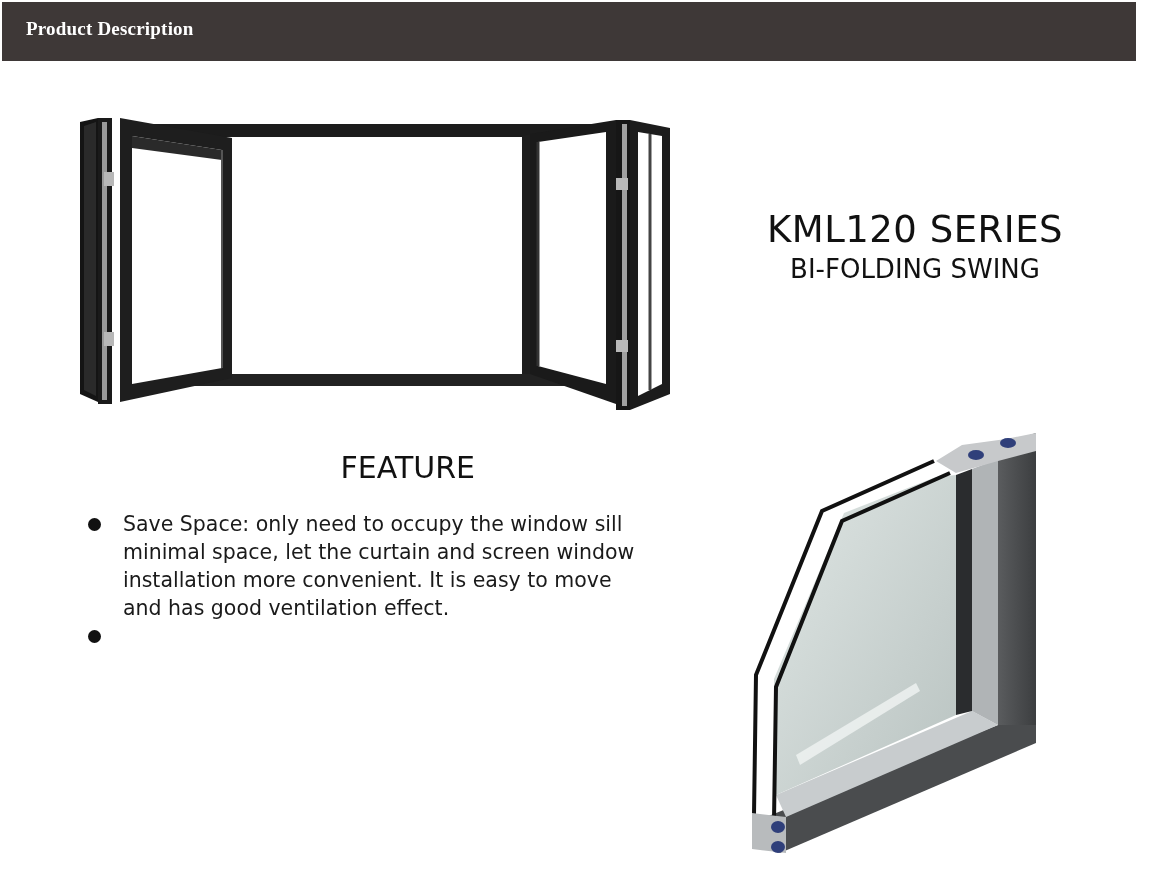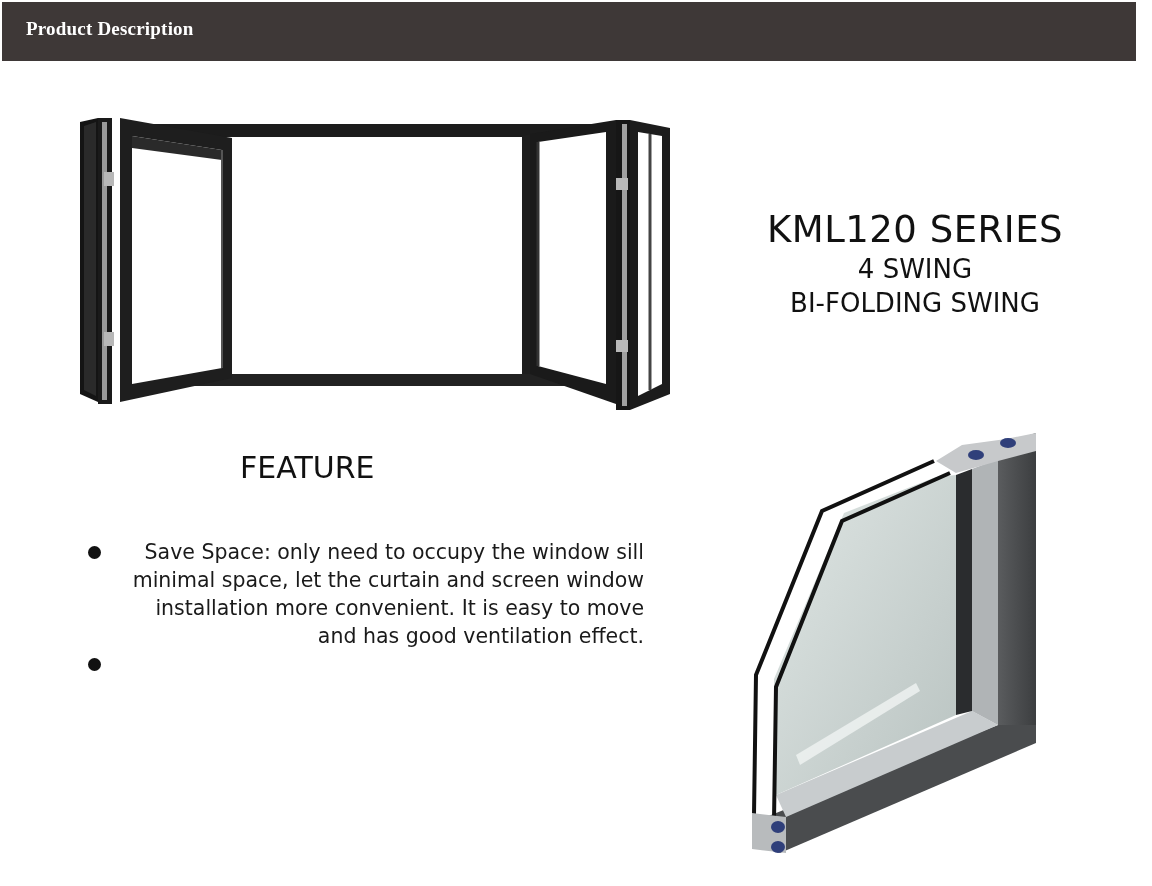--- a/index.html
+++ b/index.html
@@ -6,23 +6,23 @@
   body { width: 1152px; height: 886px; position: relative; overflow: hidden;
          font-family: "DejaVu Sans", sans-serif; color: #111; }
   .header-bar { position: absolute; left: 2px; top: 2px; width: 1134px; height: 59px;
                 background: #3e3837; }
   .header-title { position: absolute; left: 24px; top: 16px; font-family: "Liberation Serif", "DejaVu Serif", serif;
                   font-weight: bold; font-size: 19px; color: #ffffff; letter-spacing: 0.2px; }
   .hero-image { position: absolute; left: 76px; top: 112px; width: 600px; height: 300px; }
   .product-title-block { position: absolute; left: 740px; top: 176px; width: 350px; text-align: center; margin-top: 32px; }
   .series-name { font-size: 37px; line-height: 44px; color: #111; letter-spacing: 0.5px; }
   .series-sub { font-size: 26px; line-height: 34px; color: #111; }
-  .feature-heading { position: absolute; left: 240px; top: 450px; width: 235px; text-align: left;
+  .feature-heading { position: absolute; left: 240px; top: 450px; width: 235px; text-align: right;
                      font-size: 30px; color: #111; }
-  .feature-list { position: absolute; left: 84px; top: 538px; width: 560px; margin: 0; padding: 0; list-style: none; text-align: right; }
+  .feature-list { position: absolute; left: 84px; top: 510px; width: 560px; margin: 0; padding: 0; list-style: none; }
   .feature-item { position: relative; padding-left: 39px; font-size: 20.5px; line-height: 28px; color: #1a1a1a; }
   .feature-item .bullet { position: absolute; left: 4px; top: 8px; width: 13px; height: 13px;
                           border-radius: 50%; background: #111; }
   .profile-image { position: absolute; left: 736px; top: 425px; width: 320px; height: 432px; }
 </style>
 </head>
 <body>
 
 <div class="header-bar">
   <div class="header-title">Product Description</div>
@@ -58,21 +58,20 @@
     <rect x="540" y="66" width="12" height="12" fill="#b8b8b8"></rect>
     <rect x="540" y="228" width="12" height="12" fill="#b8b8b8"></rect>
     <polygon points="554,8 594,16 594,282 554,298" fill="#1c1c1c"></polygon>
     <polygon points="562,20 586,24 586,272 562,284" fill="#ffffff"></polygon>
     <line x1="574" y1="22" x2="574" y2="278" stroke="#444" stroke-width="3"></line>
   </svg>
 </div>
 
 <div class="product-title-block">
   <div class="series-name">KML120 SERIES</div>
-  <div class="series-sub">4 SWING</div>
   <div class="series-sub">BI-FOLDING SWING</div>
 </div>
 
 <div class="feature-heading">FEATURE</div>
 
 <ul class="feature-list">
   <li class="feature-item">
     <span class="bullet"></span>
     <span>Save Space: only need to occupy the window sill minimal space, let the curtain and screen window installation more convenient. It is easy to move and has good ventilation effect.</span>
   </li>

